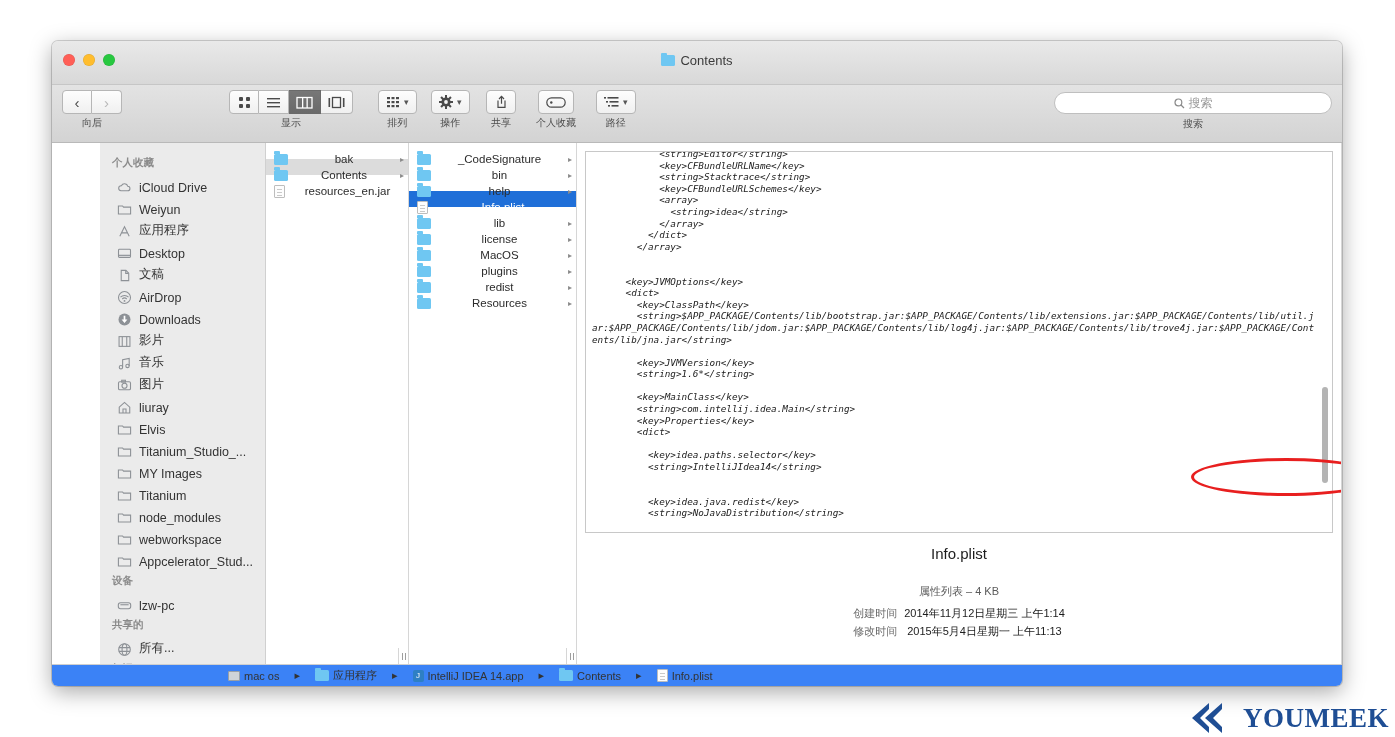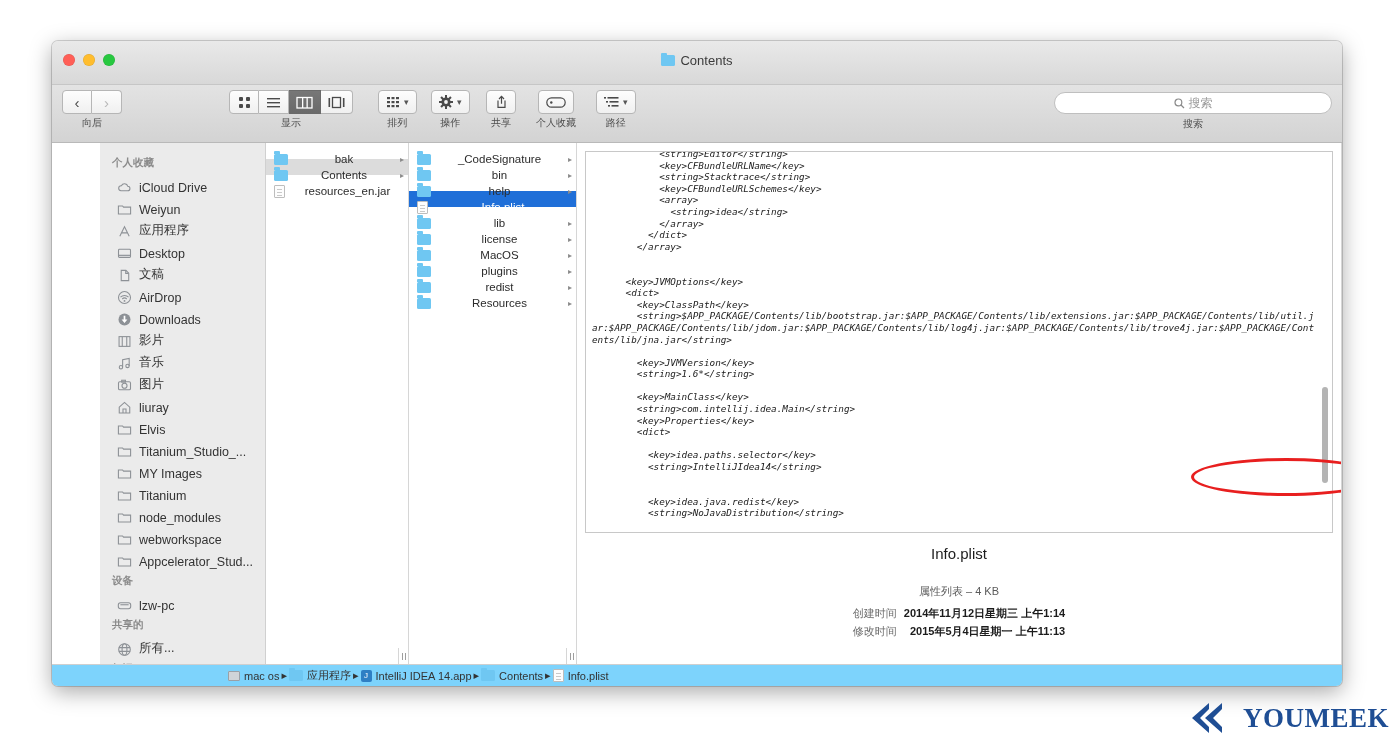--- a/index.html
+++ b/index.html
@@ -124,27 +124,27 @@
   .redring {
     position: absolute; border: 3px solid #e81f1f; border-radius: 50% / 50%;
     pointer-events: none;
   }
   .meta { text-align: center; padding-top: 12px; }
   .meta .fname { font-size: 15px; color: #1c1c1c; margin-bottom: 22px; }
   .meta .kind { font-size: 11px; color: #5a5a5a; margin-bottom: 5px; }
   .meta table { margin: 0 auto; border-collapse: collapse; }
   .meta td { font-size: 11px; padding: 1.5px 0; vertical-align: top; }
   .meta td.k { color: #6b6b6b; text-align: left; padding-right: 7px; white-space: nowrap; font-family: Liberation Mono, monospace; }
-  .meta td.v { color: #1c1c1c; font-weight: bold; text-align: right; white-space: nowrap; }
+  .meta td.v { color: #1c1c1c; font-weight: normal; text-align: center; white-space: nowrap; }
 
   
   .pathbar {
-    height: 22px; flex: 0 0 22px; background: #7dd3fc;
+    height: 22px; flex: 0 0 22px; background: #3b82f6;
     border-top: 1px solid #cfcfcf;
-    display: flex; align-items: center; gap: 2px; padding-left: 176px;
+    display: flex; align-items: center; gap: 15px; padding-left: 176px;
     font-size: 11px; color: #333;
   }
   .pb { display: flex; align-items: center; gap: 4px; }
   .disk { width: 12px; height: 10px; background: #cfd4d8; border: 1px solid #9aa0a6; border-radius: 1px; }
   .appic { width: 11px; height: 12px; background: #2e7fc4; border-radius: 2px; color:#fff; font-size:8px; display:flex; align-items:center; justify-content:center; }
 
   
   .watermark {
     position: absolute; right: 6px; bottom: 2px;
     display: flex; align-items: center; gap: 14px;

